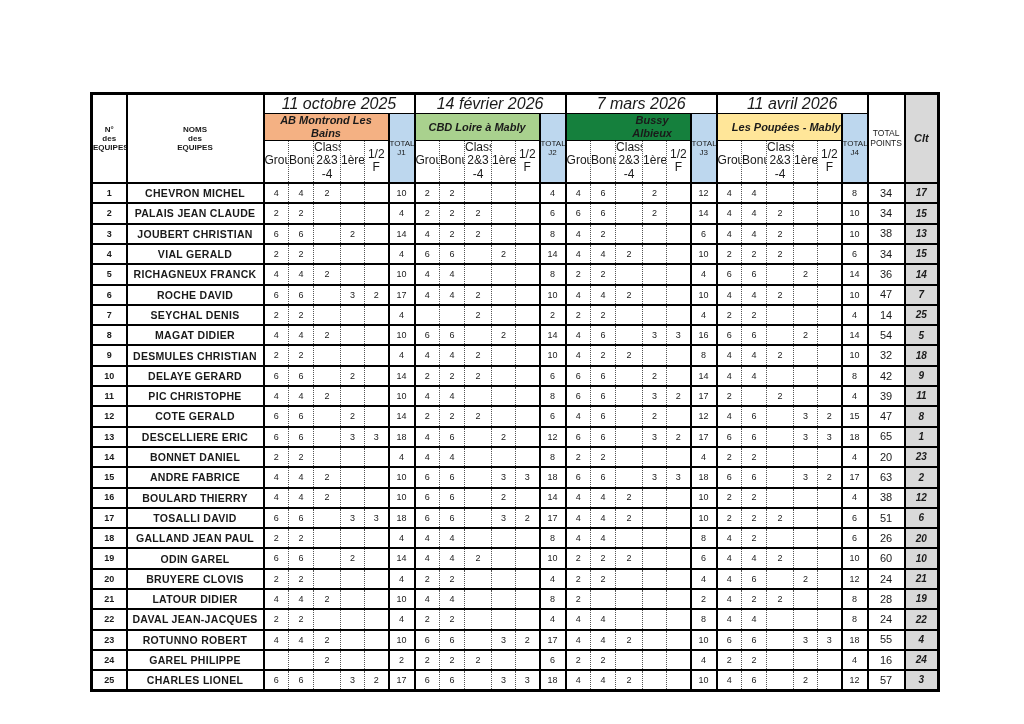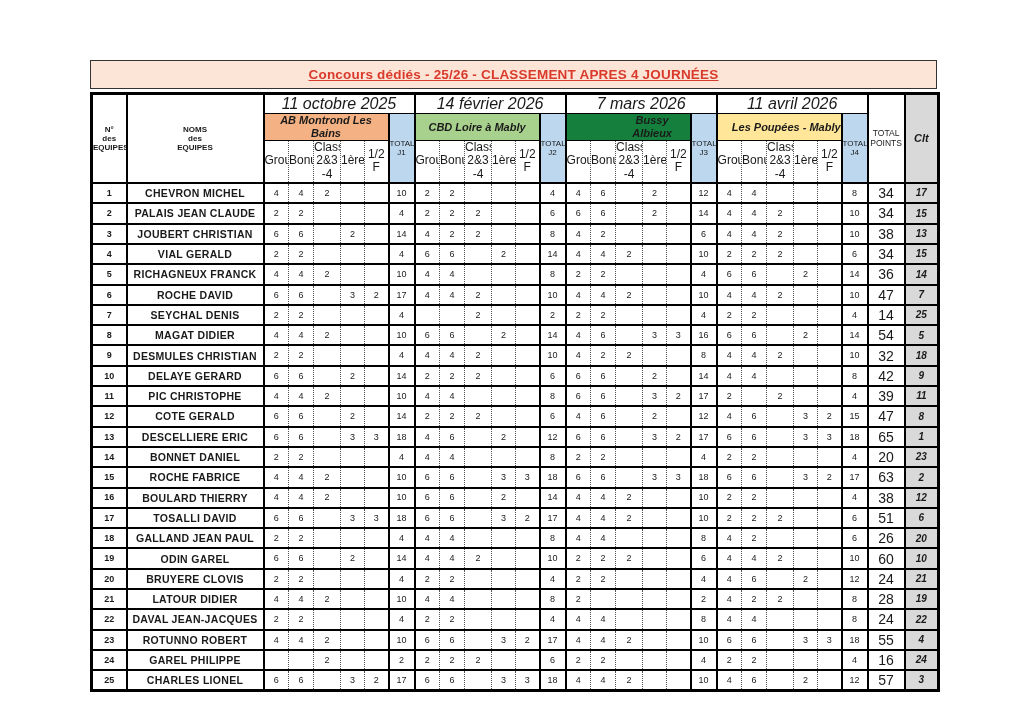--- a/index.html
+++ b/index.html
@@ -31,30 +31,27 @@
   .h-jtot{font-size:8px;font-weight:400;background:var(--jtot-bg,#BDD7EE);}
   .h-sub{font-size:12px;font-weight:400;height:21px;}
   .h-tp{font-size:8.5px;font-weight:400;}
   .h-clt{font-weight:700;font-style:italic;font-size:11px;background:var(--rank-bg,#D9D9D9);}
   
   tbody tr{height:20.3px;}
   .c-num{font-weight:700;font-size:9px;}
   .c-name{font-weight:700;font-size:10.5px;letter-spacing:.3px;}
   .c-sub{font-size:9px;}
   .c-jtot{font-size:9px;}
-  .c-tp{font-size:14px;}
+  .c-tp{font-size:11px;}
   .c-clt{font-weight:700;font-style:italic;font-size:10px;background:var(--rank-bg,#D9D9D9);}
 </style>
 </head>
 <body>
 
 <div class="page">
-  <div class="title-box">
-    <span class="title-text">Concours dédiés - 25/26 - CLASSEMENT APRES 4 JOURNÉES</span>
-  </div>
 
   <table class="grid">
     <colgroup>
         <col style="width: 35px;">
         <col style="width: 137px;">
         <col style="width: 25px;">
         <col style="width: 25px;">
         <col style="width: 27px;">
         <col style="width: 24px;">
         <col style="width: 24px;">
@@ -553,21 +550,21 @@
           <td class="c-sub dot">2</td>
           <td class="c-sub dot"></td>
           <td class="c-sub dot"></td>
           <td class="c-sub dot"></td>
           <td class="c-jtot bL2 bR2">4</td>
           <td class="c-tp bR2">20</td>
           <td class="c-clt">23</td>
         </tr>
         <tr>
           <td class="c-num bR2">15</td>
-          <td class="c-name bR2">ROCHE FABRICE</td>
+          <td class="c-name bR2">ANDRE FABRICE</td>
           <td class="c-sub bL2">4</td>
           <td class="c-sub dot">4</td>
           <td class="c-sub dot">2</td>
           <td class="c-sub dot"></td>
           <td class="c-sub dot"></td>
           <td class="c-jtot bL2 bR2">10</td>
           <td class="c-sub bL2">6</td>
           <td class="c-sub dot">6</td>
           <td class="c-sub dot"></td>
           <td class="c-sub dot">3</td>

